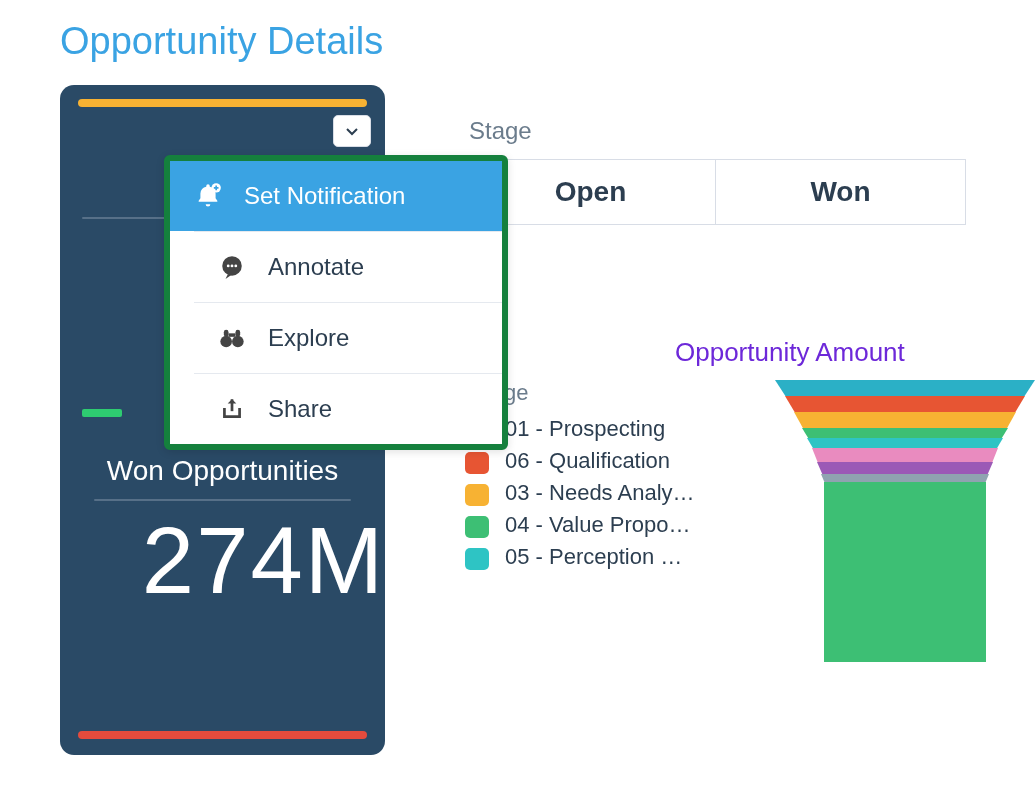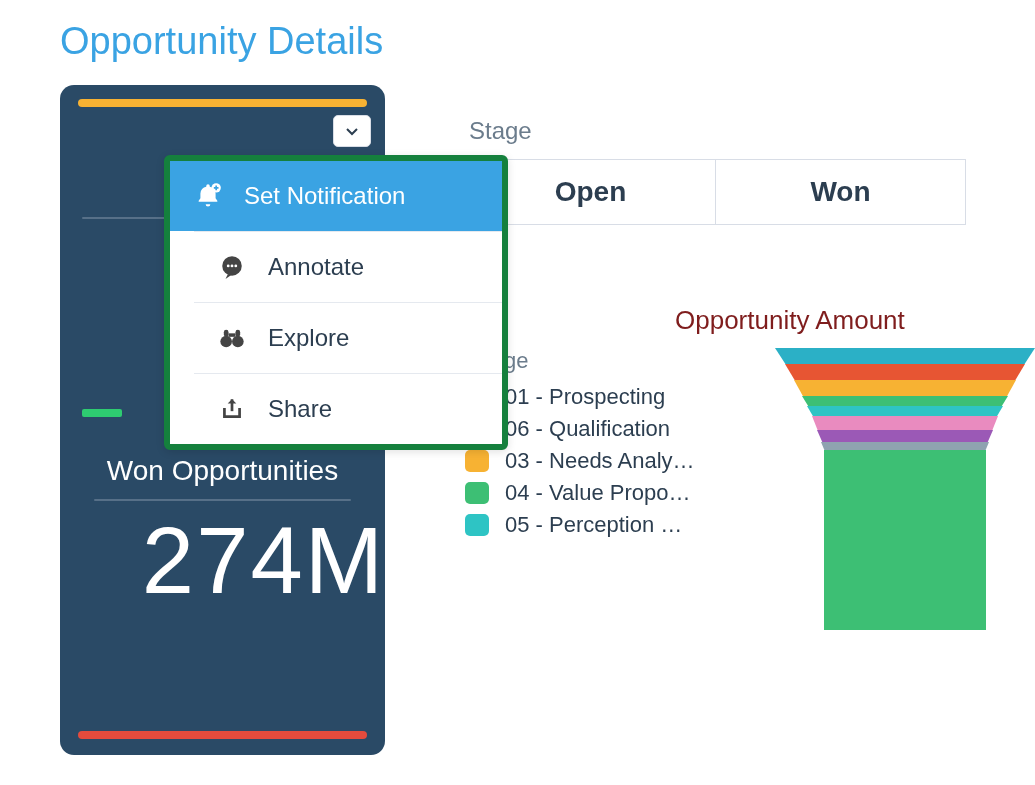--- a/index.html
+++ b/index.html
@@ -35,26 +35,26 @@
   .dd-item.active{background:#3aa3e3;color:#fff;}
   .dd-item.active .ico{color:#fff;}
   .dd-item + .dd-item{border-top:1px solid #e5e9ef;margin-left:24px;}
 
   
   .right{margin-left:80px;flex:1;}
   .stage-label{color:#6b7c8c;font-size:24px;margin:32px 0 14px 4px;}
   .tabs{display:flex;border:1px solid #d8dde6;border-right:none;width:500px;}
   .tab{flex:1;height:64px;display:flex;align-items:center;justify-content:center;font-size:28px;font-weight:600;color:#2c3e50;border-right:1px solid #d8dde6;cursor:pointer;}
 
-  .chart-title{font-size:26px;color:#7f1d1d;margin:80px 0 12px 210px;}
+  .chart-title{font-size:26px;color:#6d28d9;margin:112px 0 12px 210px;}
 
   .chart-row{display:flex;align-items:flex-start;}
   .legend{width:300px;}
   .legend-title{color:#6b7c8c;font-size:22px;margin:0 0 10px 6px;}
-  .legend-item{display:flex;align-items:center;margin:6px 0;font-size:22px;color:#2c3e50;}
+  .legend-item{display:flex;align-items:flex-end;margin:6px 0;font-size:22px;color:#2c3e50;}
   .swatch{width:24px;height:22px;border-radius:5px;margin-right:16px;flex:0 0 24px;}
 
   
   .funnel{position:relative;width:260px;height:280px;margin-left:10px;}
   .funnel .seg{position:absolute;left:50%;transform:translateX(-50%);height:16px;}
   .funnel .big{height:180px;}
 </style>
 </head>
 <body>
 

